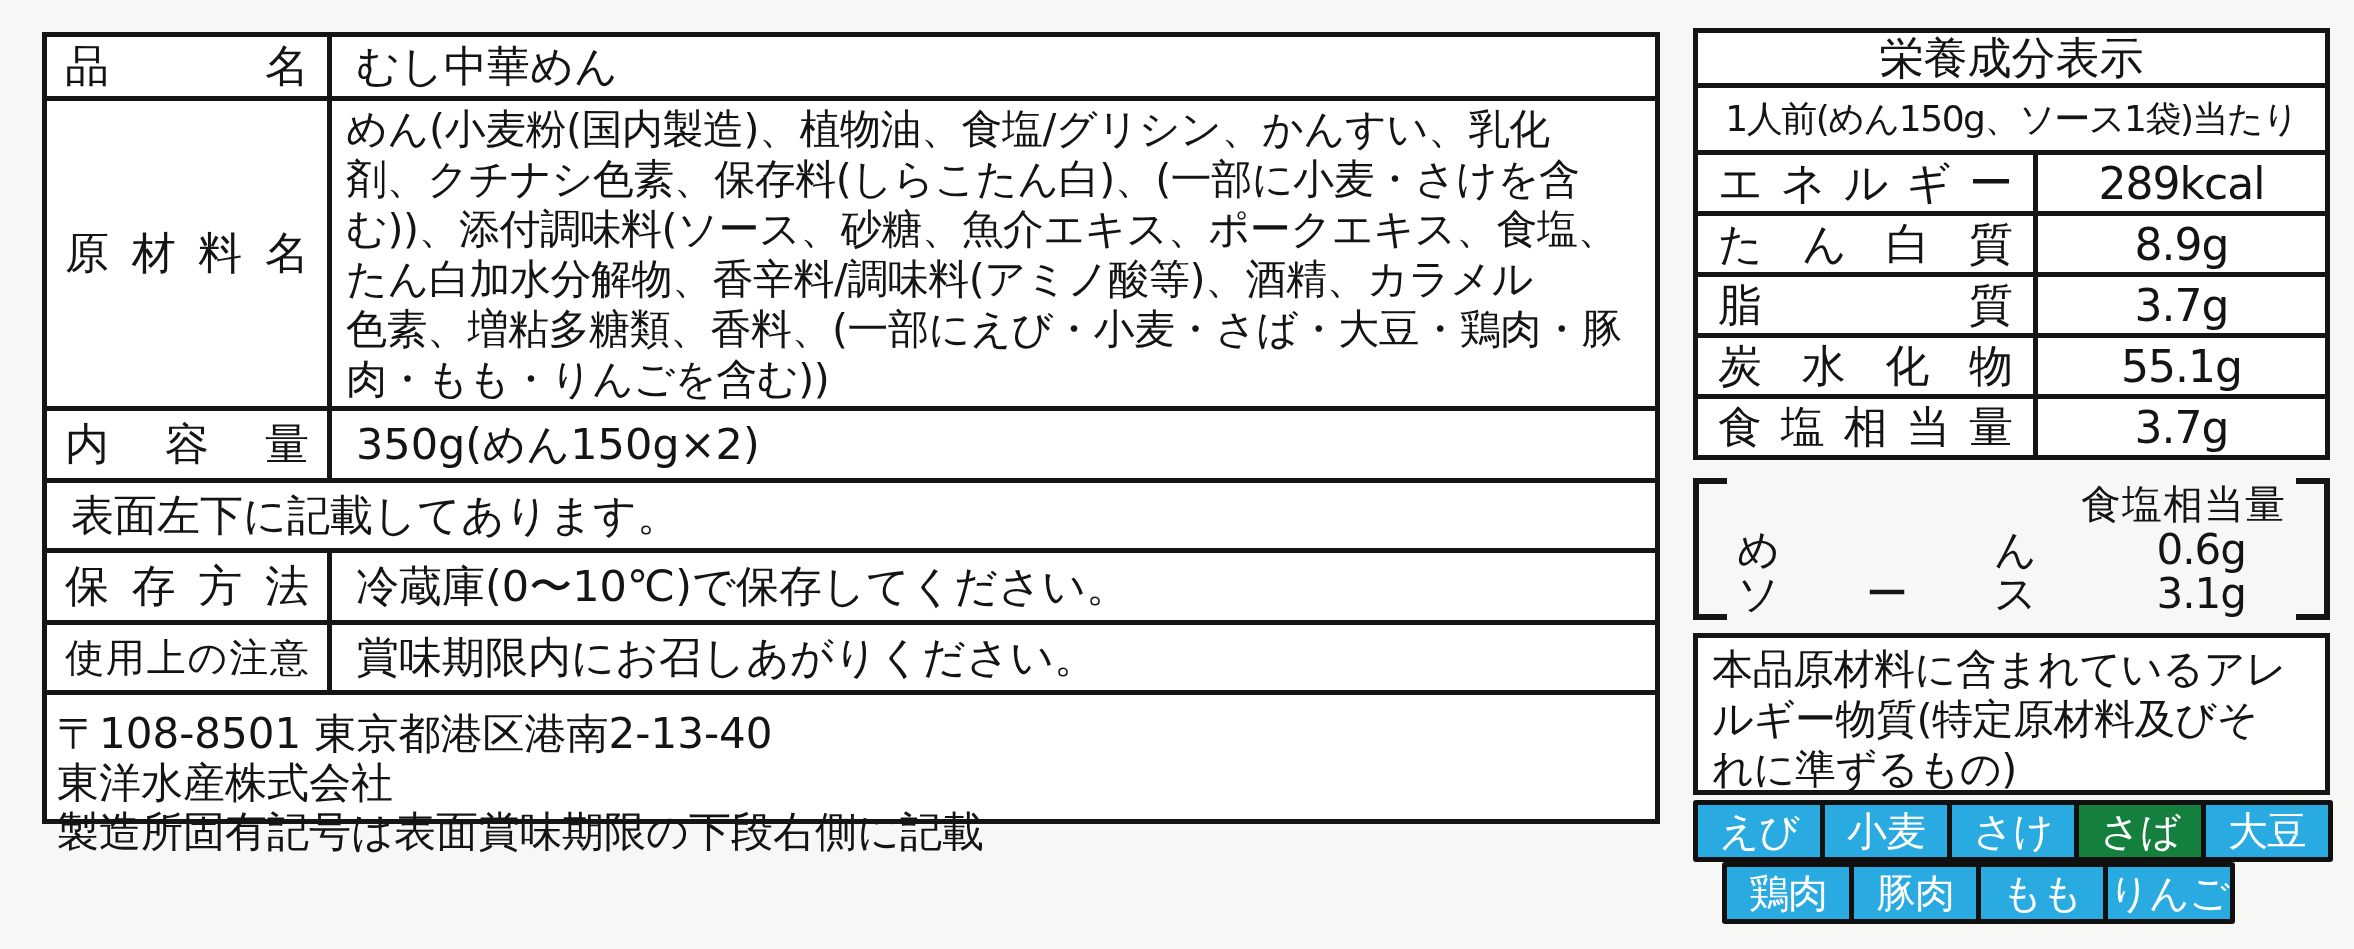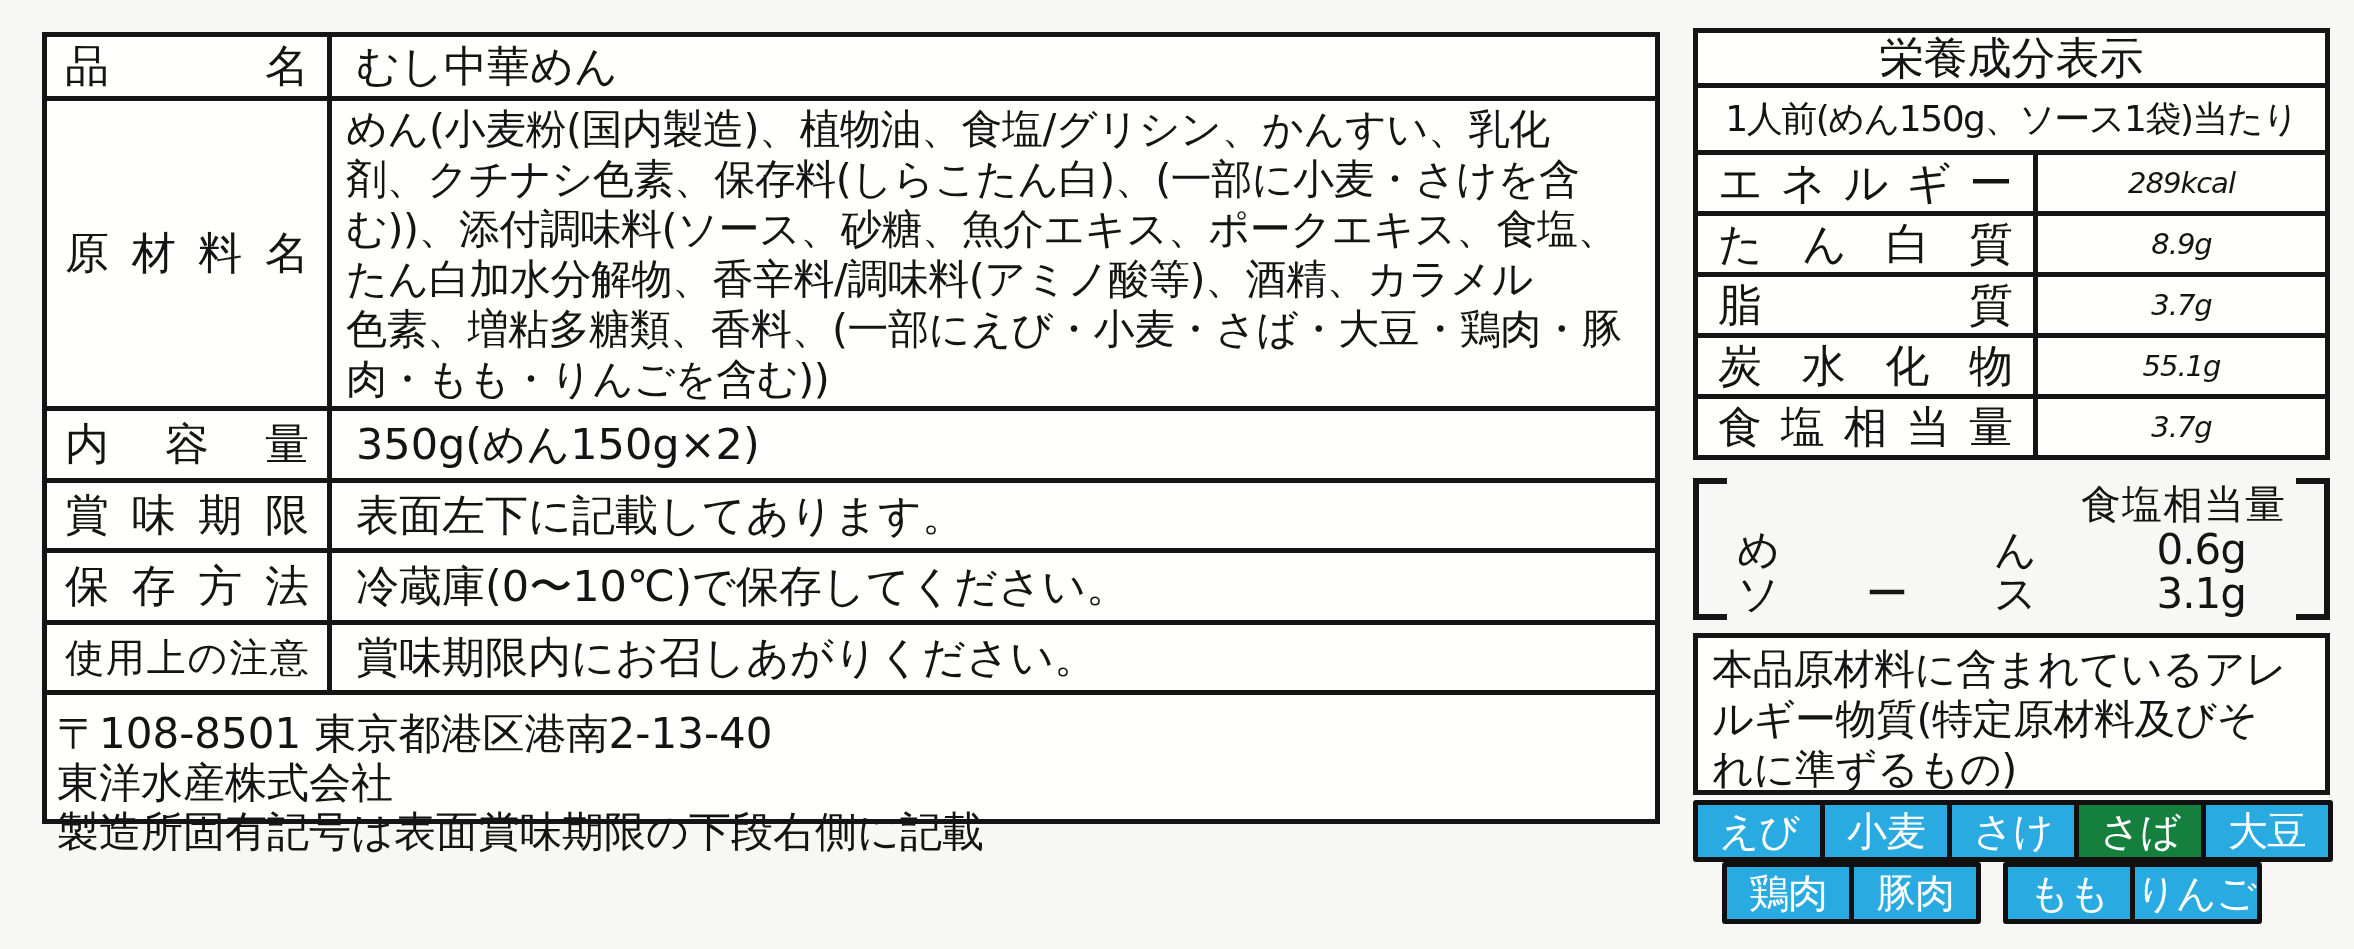--- a/index.html
+++ b/index.html
@@ -31,21 +31,21 @@
 
   
   .ntable{left:1693px;top:28px;width:637px;display:flex;flex-direction:column;}
   .nheader{height:50px;display:flex;align-items:center;justify-content:center;font-size:44px;}
   .nserving{height:62px;border-top:5px solid #151515;display:flex;align-items:center;justify-content:center;
     font-size:36px;letter-spacing:-1.5px;}
   .nrow{height:56px;border-top:5px solid #151515;display:flex;}
   .nrow .nlabel{flex:0 0 340px;border-right:5px solid #151515;display:flex;align-items:center;
     padding:0 20px;box-sizing:border-box;}
   .nrow .nlabel span{flex:1;font-size:44px;text-align:justify;text-align-last:justify;}
-  .nrow .nvalue{flex:1;display:flex;align-items:center;justify-content:center;font-size:29px;letter-spacing:-1px;font-style:italic;}
+  .nrow .nvalue{flex:1;display:flex;align-items:center;justify-content:center;font-size:44px;letter-spacing:-1px;}
 
   
   .saltblock{position:absolute;left:1693px;top:478px;width:637px;height:142px;box-sizing:border-box;}
   .bracket{position:absolute;top:0;bottom:0;width:34px;box-sizing:border-box;}
   .bracket.left{left:0;border-left:6px solid #151515;border-top:6px solid #151515;border-bottom:6px solid #151515;}
   .bracket.right{right:0;border-right:6px solid #151515;border-top:6px solid #151515;border-bottom:6px solid #151515;}
   .saltinner{position:absolute;left:44px;right:44px;top:2px;}
   .salttitle{text-align:right;font-size:40px;line-height:48px;letter-spacing:1px;}
   .saltrow{display:flex;line-height:44px;}
   .saltrow .slabel{flex:0 0 300px;font-size:42px;text-align:justify;text-align-last:justify;}
@@ -92,23 +92,20 @@
     </div>
 
     <div class="lrow" style="flex:0 0 67px;">
       <div class="lcell-label">
         <span>内容量</span>
       </div>
       <div class="lcell-value">350g(めん150g×2)</div>
     </div>
 
     <div class="lrow" style="flex:0 0 65px;">
-      <div class="lcell-label">
-        <span>賞味期限</span>
-      </div>
       <div class="lcell-value">表面左下に記載してあります。</div>
     </div>
 
     <div class="lrow" style="flex:0 0 67px;">
       <div class="lcell-label">
         <span>保存方法</span>
       </div>
       <div class="lcell-value">冷蔵庫(0〜10℃)で保存してください。</div>
     </div>
 
@@ -184,18 +181,18 @@
     <div class="badgerow">
       <div class="badge" style="background: rgb(41, 171, 226);">えび</div>
       <div class="badge" style="background: rgb(41, 171, 226);">小麦</div>
       <div class="badge" style="background: rgb(41, 171, 226);">さけ</div>
       <div class="badge" style="background: #15803d;">さば</div>
       <div class="badge" style="background: rgb(41, 171, 226);">大豆</div>
     </div>
     <div class="badgerow">
       <div class="badge" style="background: rgb(41, 171, 226); margin-left: 29px;">鶏肉</div>
       <div class="badge" style="background: rgb(41, 171, 226);">豚肉</div>
-      <div class="badge" style="background: rgb(41, 171, 226); margin-left: 27px;">もも</div>
+      <div class="badge" style="background: rgb(41, 171, 226);">もも</div>
       <div class="badge" style="background: rgb(41, 171, 226);">りんご</div>
     </div>
   </div>
 
 </div>
 
 </body></html>

